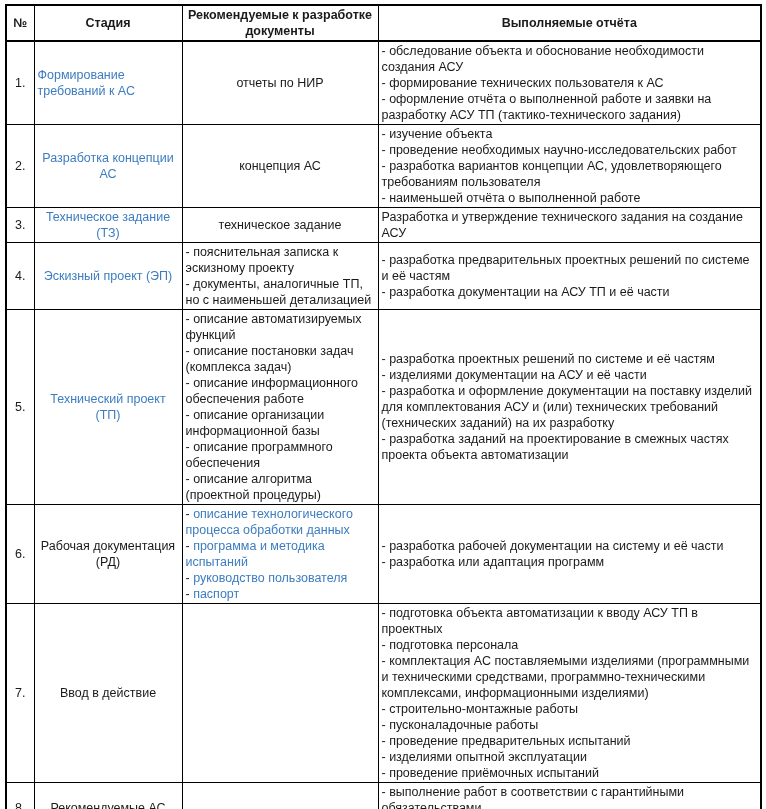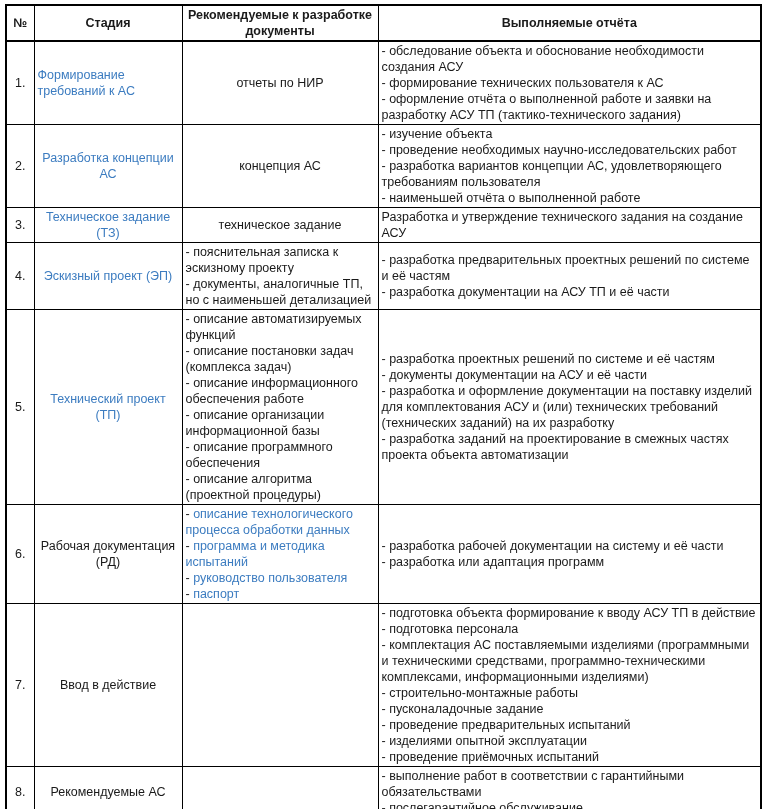--- a/index.html
+++ b/index.html
@@ -108,21 +108,21 @@
           <td class="docs">
             <div class="doc-line">- описание автоматизируемых функций</div>
             <div class="doc-line">- описание постановки задач (комплекса задач)</div>
             <div class="doc-line">- описание информационного обеспечения работе</div>
             <div class="doc-line">- описание организации информационной базы</div>
             <div class="doc-line">- описание программного обеспечения</div>
             <div class="doc-line">- описание алгоритма (проектной процедуры)</div>
           </td>
           <td class="works">
             <div class="work-line">- разработка проектных решений по системе и её частям</div>
-            <div class="work-line">- документы документации на АСУ и её части</div>
+            <div class="work-line">- изделиями документации на АСУ и её части</div>
             <div class="work-line">- разработка и оформление документации на поставку изделий для комплектования АСУ и (или) технических требований (технических заданий) на их разработку</div>
             <div class="work-line">- разработка заданий на проектирование в смежных частях проекта объекта автоматизации</div>
           </td>
         </tr>
         <tr>
           <td class="num">6.</td>
           <td class="stage"><span>Рабочая документация (РД)</span></td>
           <td class="docs">
             <div class="doc-line">- <span class="link">описание технологического процесса обработки данных</span></div>
             <div class="doc-line">- <span class="link">программа и методика испытаний</span></div>
@@ -132,25 +132,25 @@
           <td class="works">
             <div class="work-line">- разработка рабочей документации на систему и её части</div>
             <div class="work-line">- разработка или адаптация программ</div>
           </td>
         </tr>
         <tr>
           <td class="num">7.</td>
           <td class="stage"><span>Ввод в действие</span></td>
           <td class="docs"></td>
           <td class="works">
-            <div class="work-line">- подготовка объекта формирование к вводу АСУ ТП в действие</div>
+            <div class="work-line">- подготовка объекта автоматизации к вводу АСУ ТП в проектных</div>
             <div class="work-line">- подготовка персонала</div>
             <div class="work-line">- комплектация АС поставляемыми изделиями (программными и техническими средствами, программно-техническими комплексами, информационными изделиями)</div>
             <div class="work-line">- строительно-монтажные работы</div>
-            <div class="work-line">- пусконаладочные задание</div>
+            <div class="work-line">- пусконаладочные работы</div>
             <div class="work-line">- проведение предварительных испытаний</div>
             <div class="work-line">- изделиями опытной эксплуатации</div>
             <div class="work-line">- проведение приёмочных испытаний</div>
           </td>
         </tr>
         <tr>
           <td class="num">8.</td>
           <td class="stage"><span>Рекомендуемые АС</span></td>
           <td class="docs"></td>
           <td class="works">

